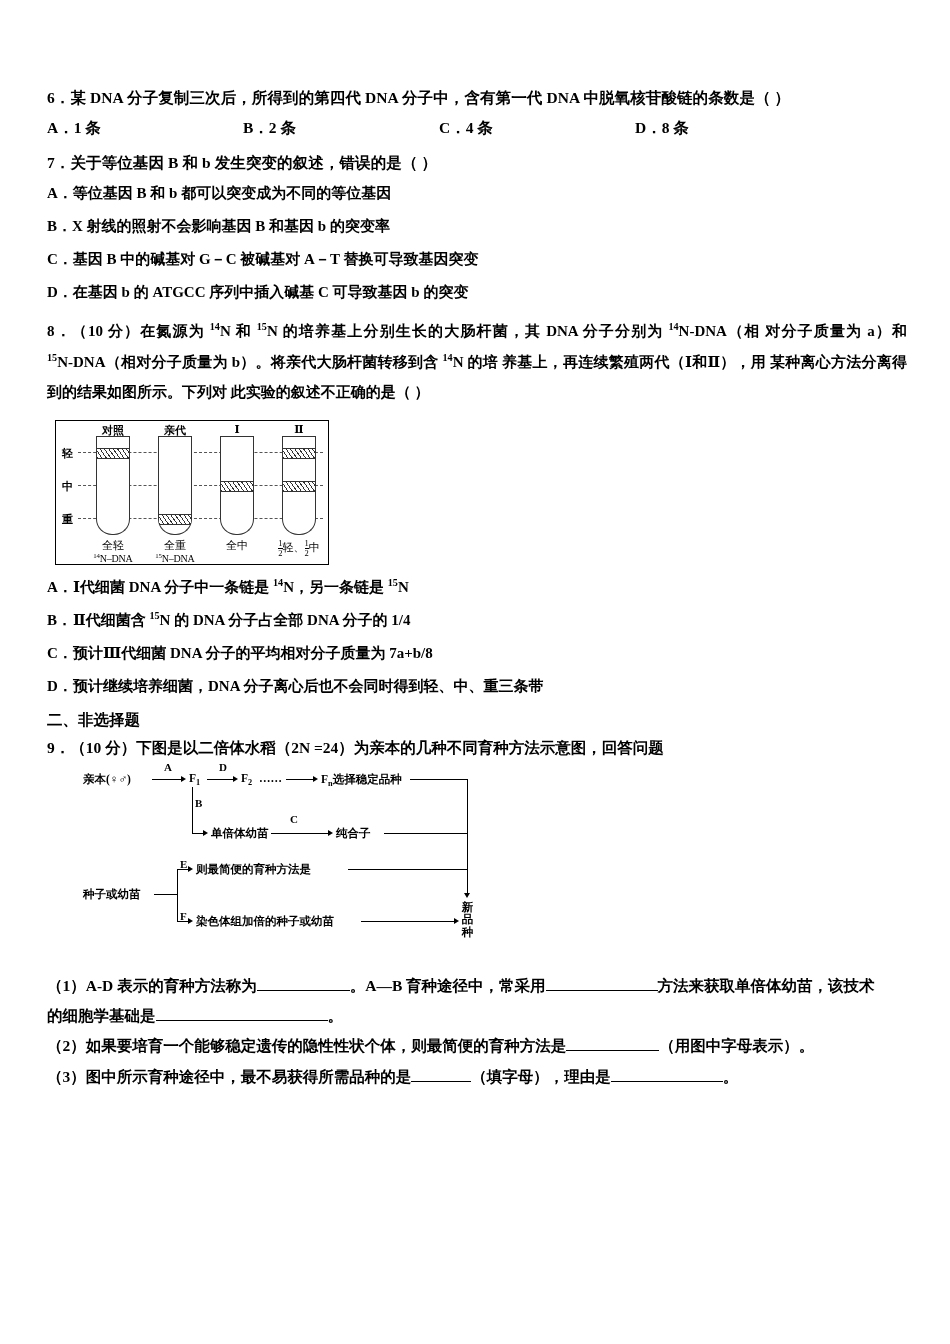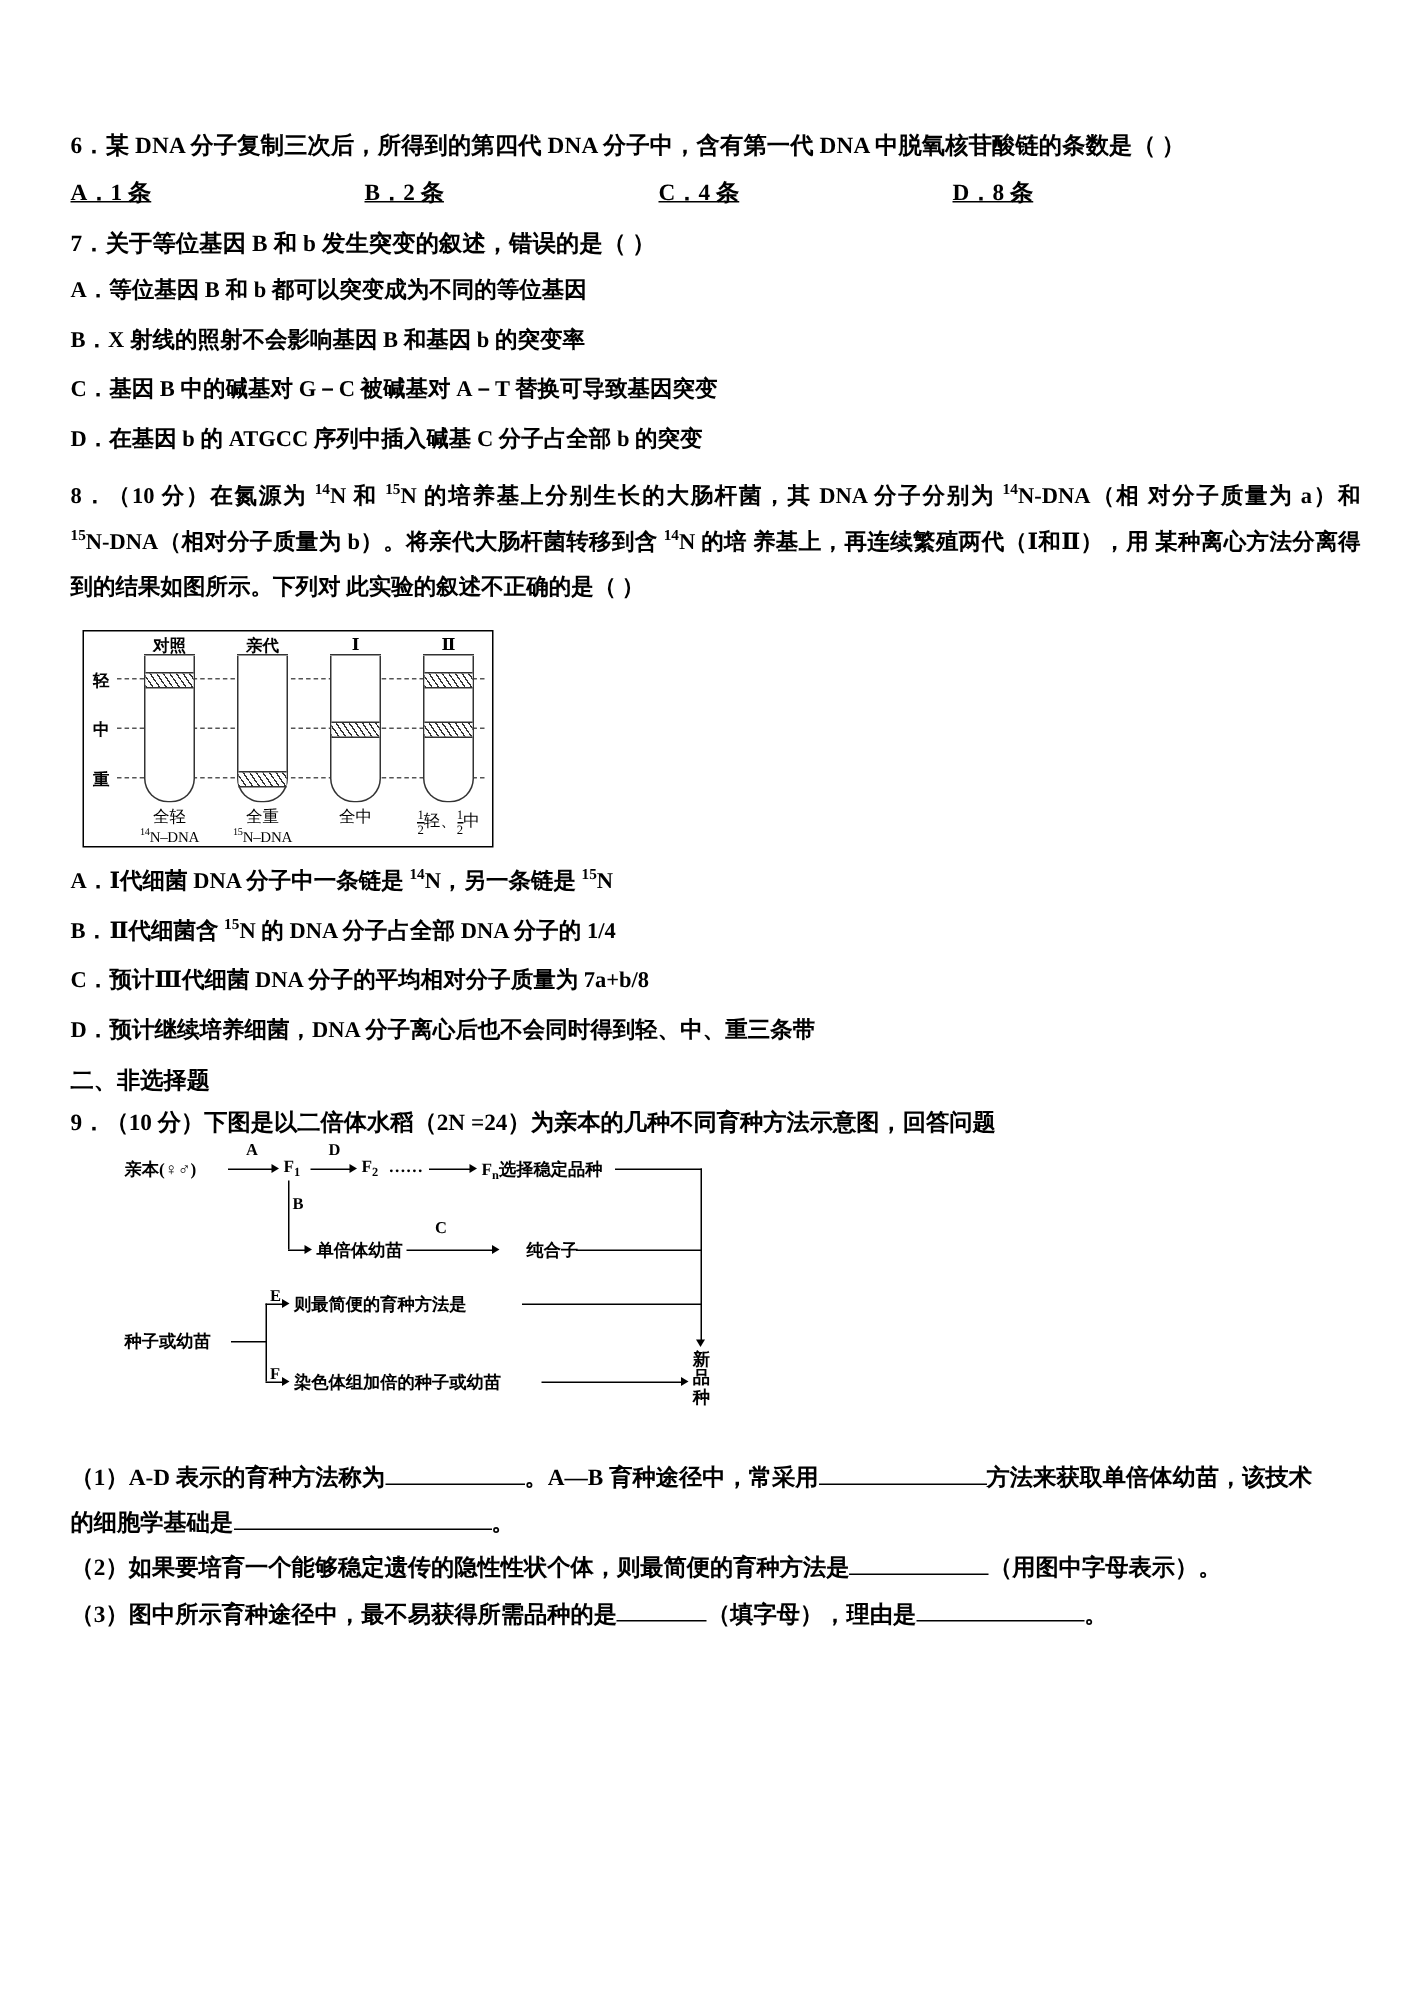--- a/index.html
+++ b/index.html
@@ -36,21 +36,20 @@
     letter-spacing: 0.1px;
     margin: 0 0 11px 0;
     white-space: nowrap;
   }
 
   .opt-row {
     display: flex;
     font-size: 15.5px;
     font-weight: bold;
     margin: 0 0 14px 0;
-    text-decoration: underline;
   }
   .opt-row .opt { width: 196px; flex: none; }
 
   .opt-line {
     font-size: 15px;
     font-weight: bold;
     margin: 0 0 14px 0;
     white-space: nowrap;
   }
   .opt-line .lead { display: inline-block; min-width: 26px; }
@@ -241,21 +240,21 @@
       <span class="opt">A．1 条</span>
       <span class="opt">B．2 条</span>
       <span class="opt">C．4 条</span>
       <span class="opt">D．8 条</span>
     </div>
 
     <p class="qline">7．关于等位基因 B 和 b 发生突变的叙述，错误的是（ ）</p>
     <p class="opt-line">A．等位基因 B 和 b 都可以突变成为不同的等位基因</p>
     <p class="opt-line">B．X 射线的照射不会影响基因 B 和基因 b 的突变率</p>
     <p class="opt-line">C．基因 B 中的碱基对 G－C 被碱基对 A－T 替换可导致基因突变</p>
-    <p class="opt-line">D．在基因 b 的 ATGCC 序列中插入碱基 C 分子占全部 b 的突变</p>
+    <p class="opt-line">D．在基因 b 的 ATGCC 序列中插入碱基 C 可导致基因 b 的突变</p>
 
     <p class="q8body"><span>8．（10 分）在氮源为 </span><span class="sup">14</span><span>N 和 </span><span class="sup">15</span><span>N 的培养基上分别生长的大肠杆菌，其 DNA 分子分别为 </span><span class="sup">14</span><span>N‑DNA（相 对分子质量为</span> <span>a）和 </span><span class="sup">15</span><span>N‑DNA（相对分子质量为 b）。将亲代大肠杆菌转移到含 </span><span class="sup">14</span><span>N 的培 养基上，再连续繁殖两代（Ⅰ和Ⅱ），用</span> <span>某种离心方法分离得到的结果如图所示。下列对 此实验的叙述不正确的是（     ）</span></p>
 
     <div class="fig1">
       <span class="axis-label" style="top:25px;">轻</span>
       <span class="axis-label" style="top:58px;">中</span>
       <span class="axis-label" style="top:91px;">重</span>
 
       <span class="dash" style="top:31px;"></span>
       <span class="dash" style="top:64px;"></span>
@@ -345,21 +344,21 @@
       <span class="lbl" style="left:112px; top:32px;">B</span>
       <span class="hline" style="left:109px; top:68px; width:12px;"></span>
       <span class="arrowR" style="left:120px; top:65px;"></span>
 
       <span class="t" style="left:128px; top:61px;">单倍体幼苗</span>
 
       <span class="lbl" style="left:207px; top:48px;">C</span>
       <span class="hline" style="left:188px; top:68px; width:58px;"></span>
       <span class="arrowR" style="left:245px; top:65px;"></span>
 
-      <span class="t" style="left:268px; top:61px;">纯合子</span>
+      <span class="t" style="left:253px; top:61px;">纯合子</span>
       <span class="hline" style="left:301px; top:68px; width:84px;"></span>
 
       <span class="t" style="left:0px; top:122px;">种子或幼苗</span>
       <span class="hline" style="left:71px; top:129px; width:24px;"></span>
       <span class="vline" style="left:94px; top:104px; height:52px;"></span>
 
       <span class="lbl" style="left:97px; top:93px;">E</span>
       <span class="hline" style="left:94px; top:104px; width:12px;"></span>
       <span class="arrowR" style="left:105px; top:101px;"></span>
       <span class="t" style="left:113px; top:97px;">则最简便的育种方法是</span>

